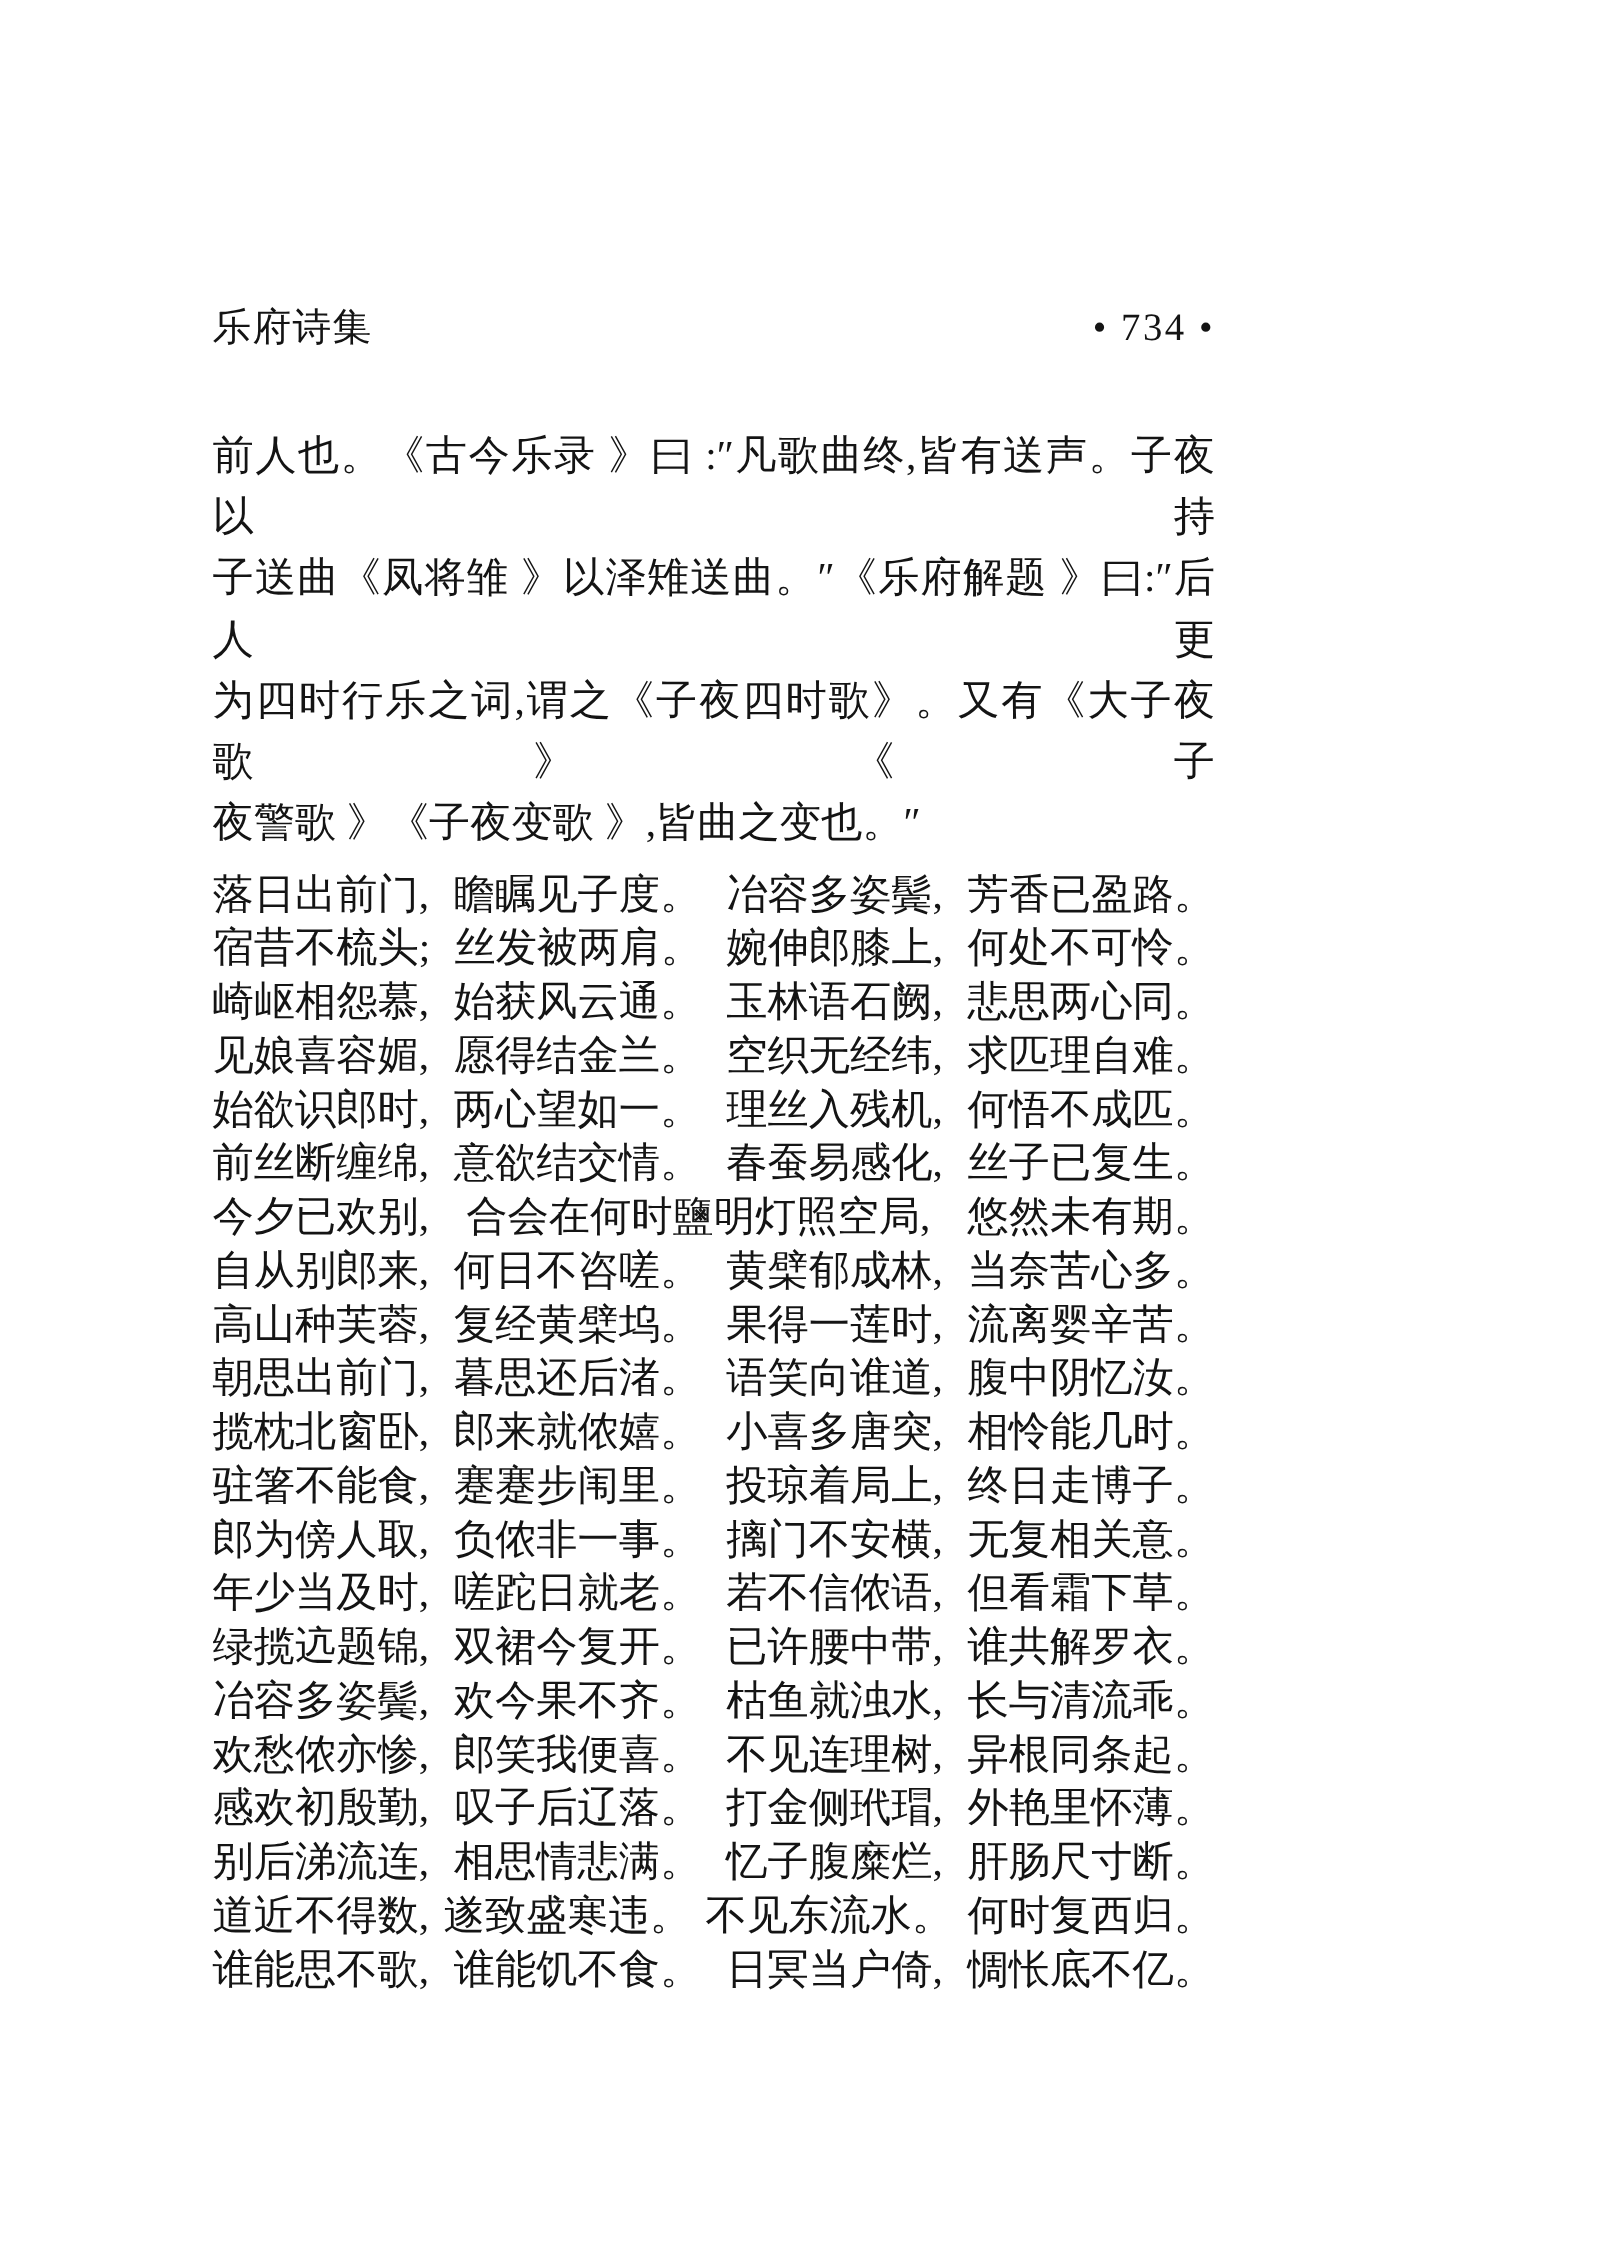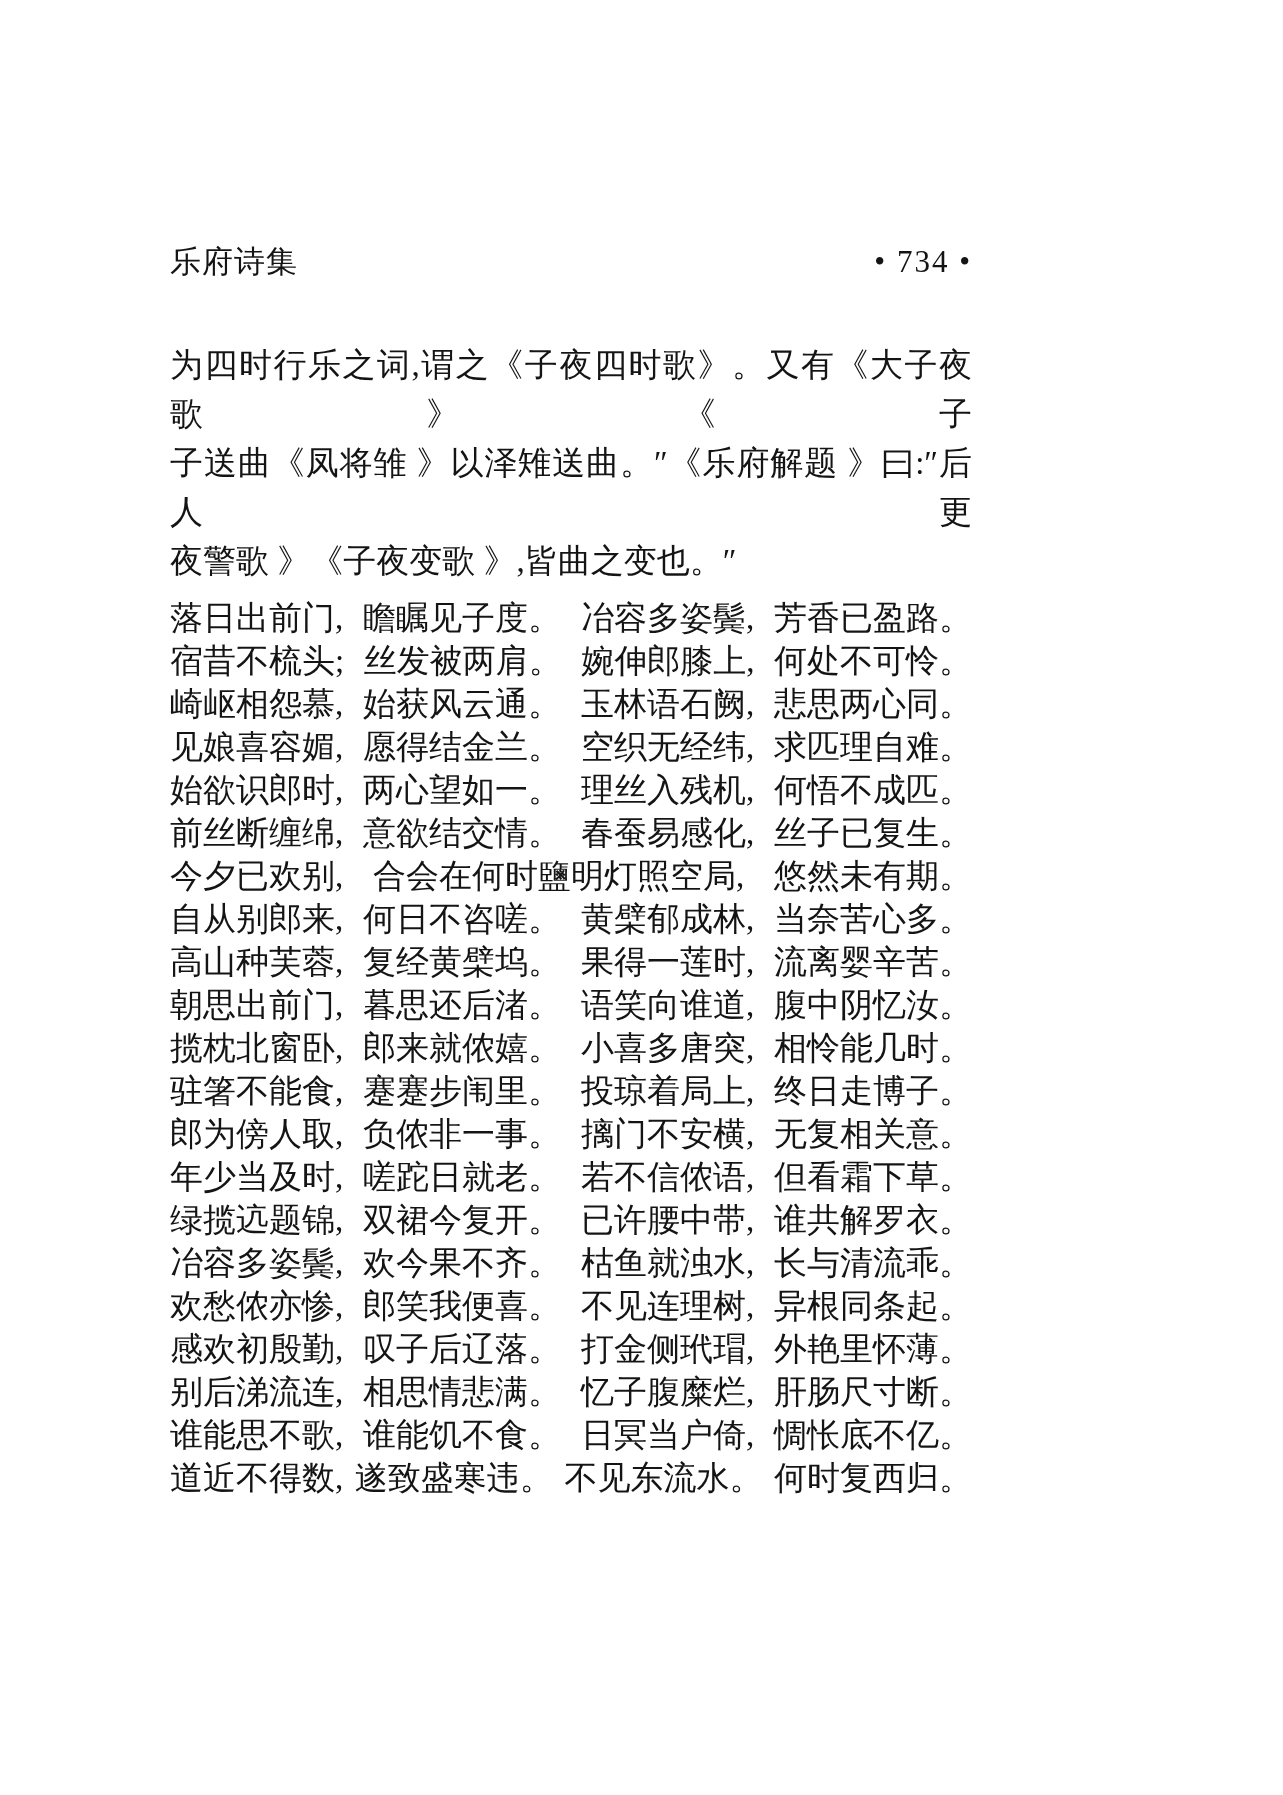--- a/index.html
+++ b/index.html
@@ -63,22 +63,23 @@
 <body>
 
 <div class="page">
   <div class="content">
     <div class="page-header">
       <span class="book-title">乐府诗集</span>
       <span class="page-number">• 734 •</span>
     </div>
 
     <div class="prose-section" id="prose-section">
+        <div class="prose-line fill">前人也。《古今乐录 》曰 :″凡歌曲终,皆有送声。子夜以持</div>
+        <div class="prose-line fill">子送曲《凤将雏 》以泽雉送曲。″《乐府解题 》曰:″后人更</div>
         <div class="prose-line fill">为四时行乐之词,谓之《子夜四时歌》。又有《大子夜歌》《子</div>
-        <div class="prose-line fill">子送曲《凤将雏 》以泽雉送曲。″《乐府解题 》曰:″后人更</div>
         <div class="prose-line">夜警歌 》《子夜变歌 》,皆曲之变也。″</div>
       </div>
 
     <div class="poem-section" id="poem-section">
         <div class="poem-line">
           <span>落日出前门,</span>
           <span>瞻瞩见子度。</span>
           <span>冶容多姿鬓,</span>
           <span>芳香已盈路。</span>
         </div>
@@ -183,26 +184,26 @@
           <span>打金侧玳瑁,</span>
           <span>外艳里怀薄。</span>
         </div>
         <div class="poem-line">
           <span>别后涕流连,</span>
           <span>相思情悲满。</span>
           <span>忆子腹糜烂,</span>
           <span>肝肠尺寸断。</span>
         </div>
         <div class="poem-line">
+          <span>道近不得数,</span>
+          <span>遂致盛寒违。</span>
+          <span>不见东流水。</span>
+          <span>何时复西归。</span>
+        </div>
+        <div class="poem-line">
           <span>谁能思不歌,</span>
           <span>谁能饥不食。</span>
           <span>日冥当户倚,</span>
           <span>惆怅底不亿。</span>
         </div>
-        <div class="poem-line">
-          <span>道近不得数,</span>
-          <span>遂致盛寒违。</span>
-          <span>不见东流水。</span>
-          <span>何时复西归。</span>
-        </div>
       </div>
   </div>
 </div>
 
 </body></html>

